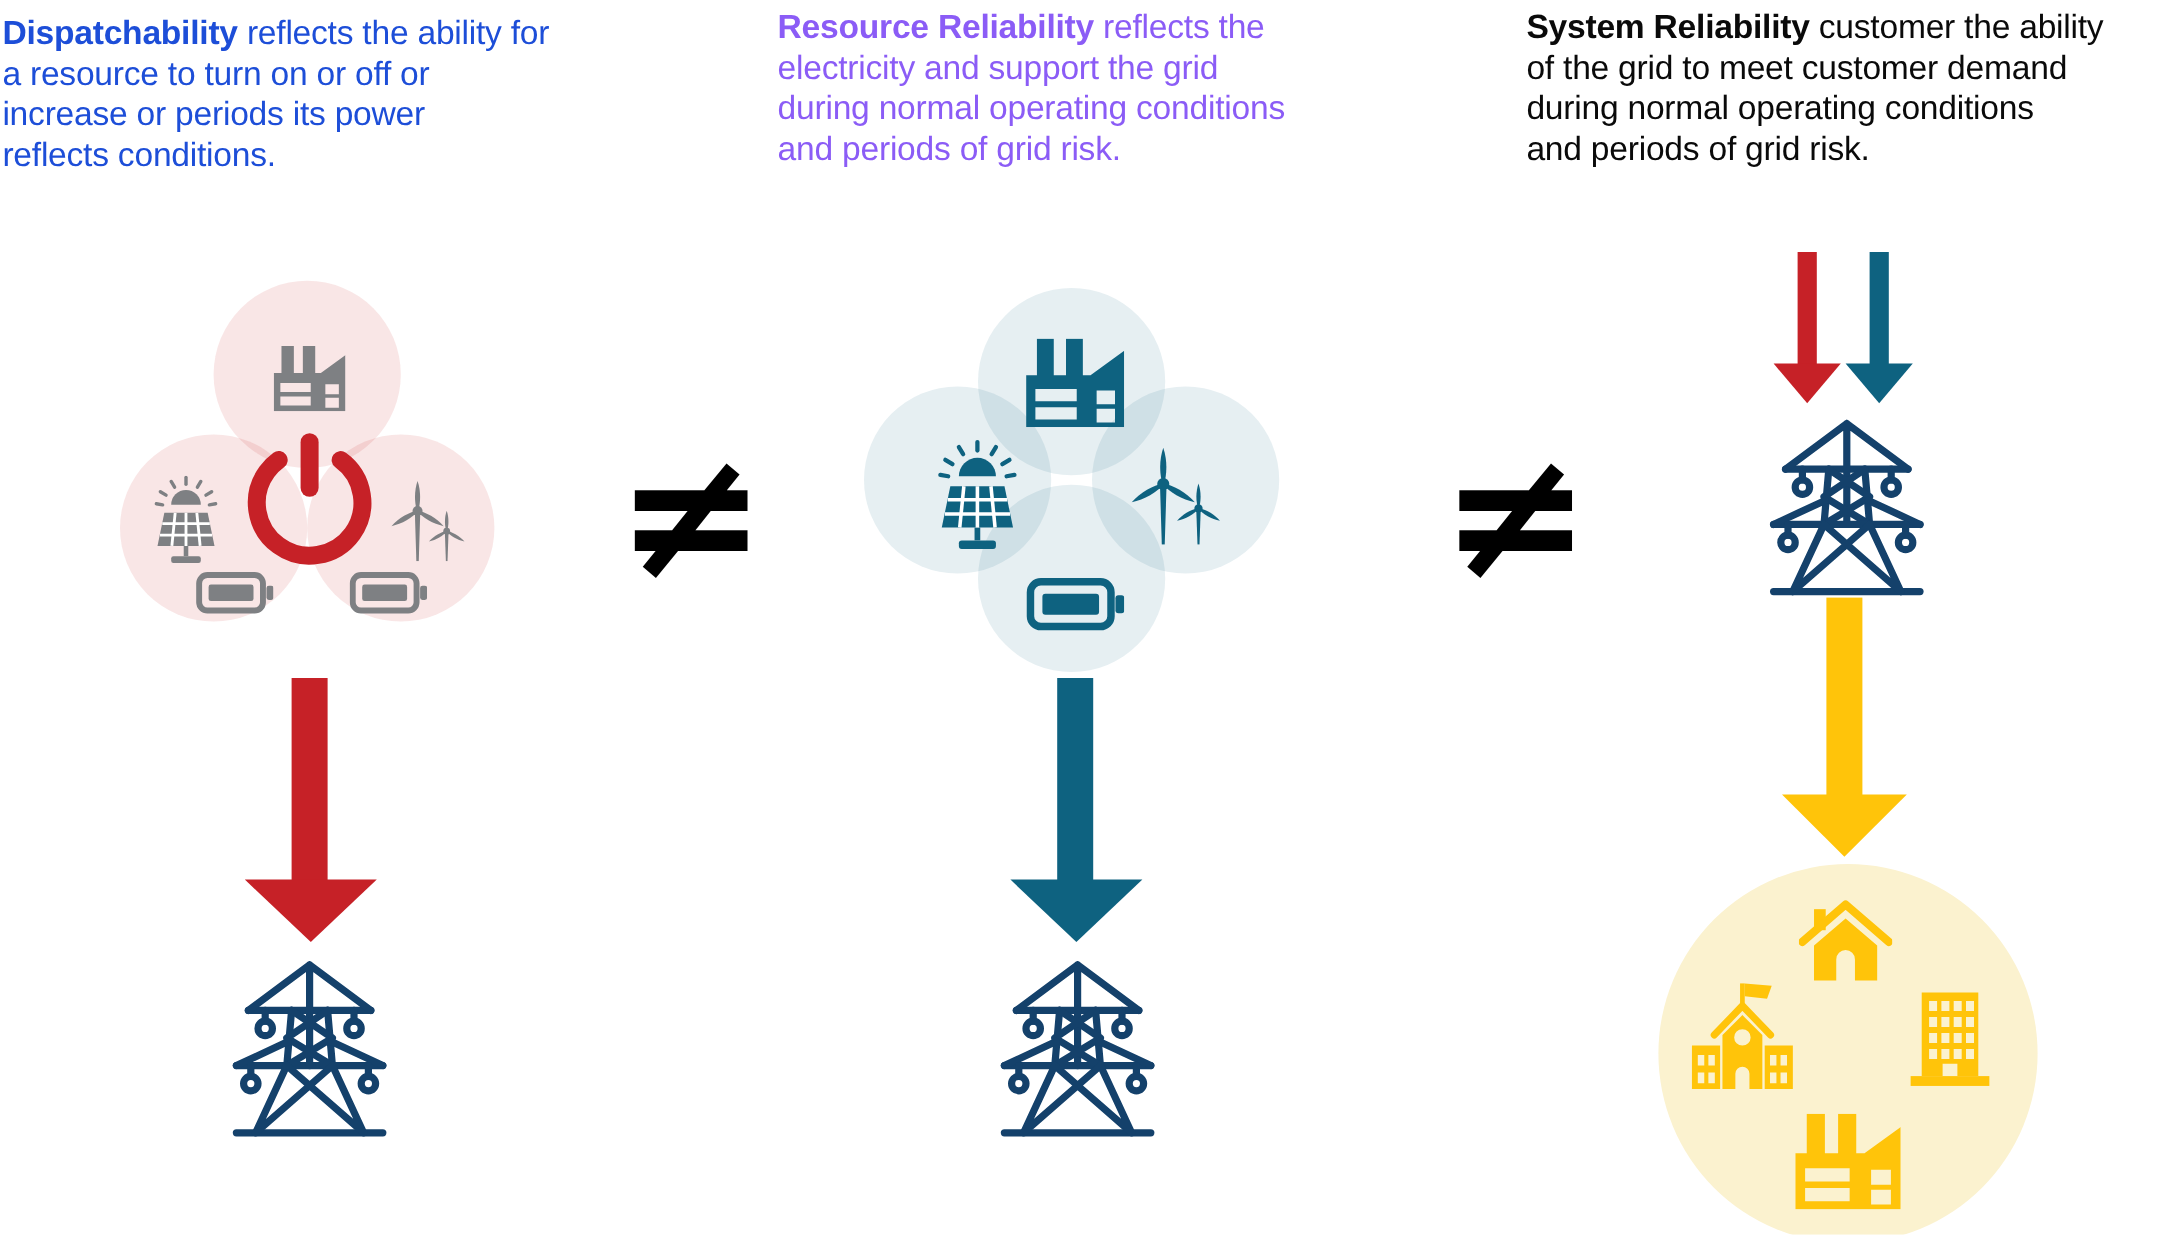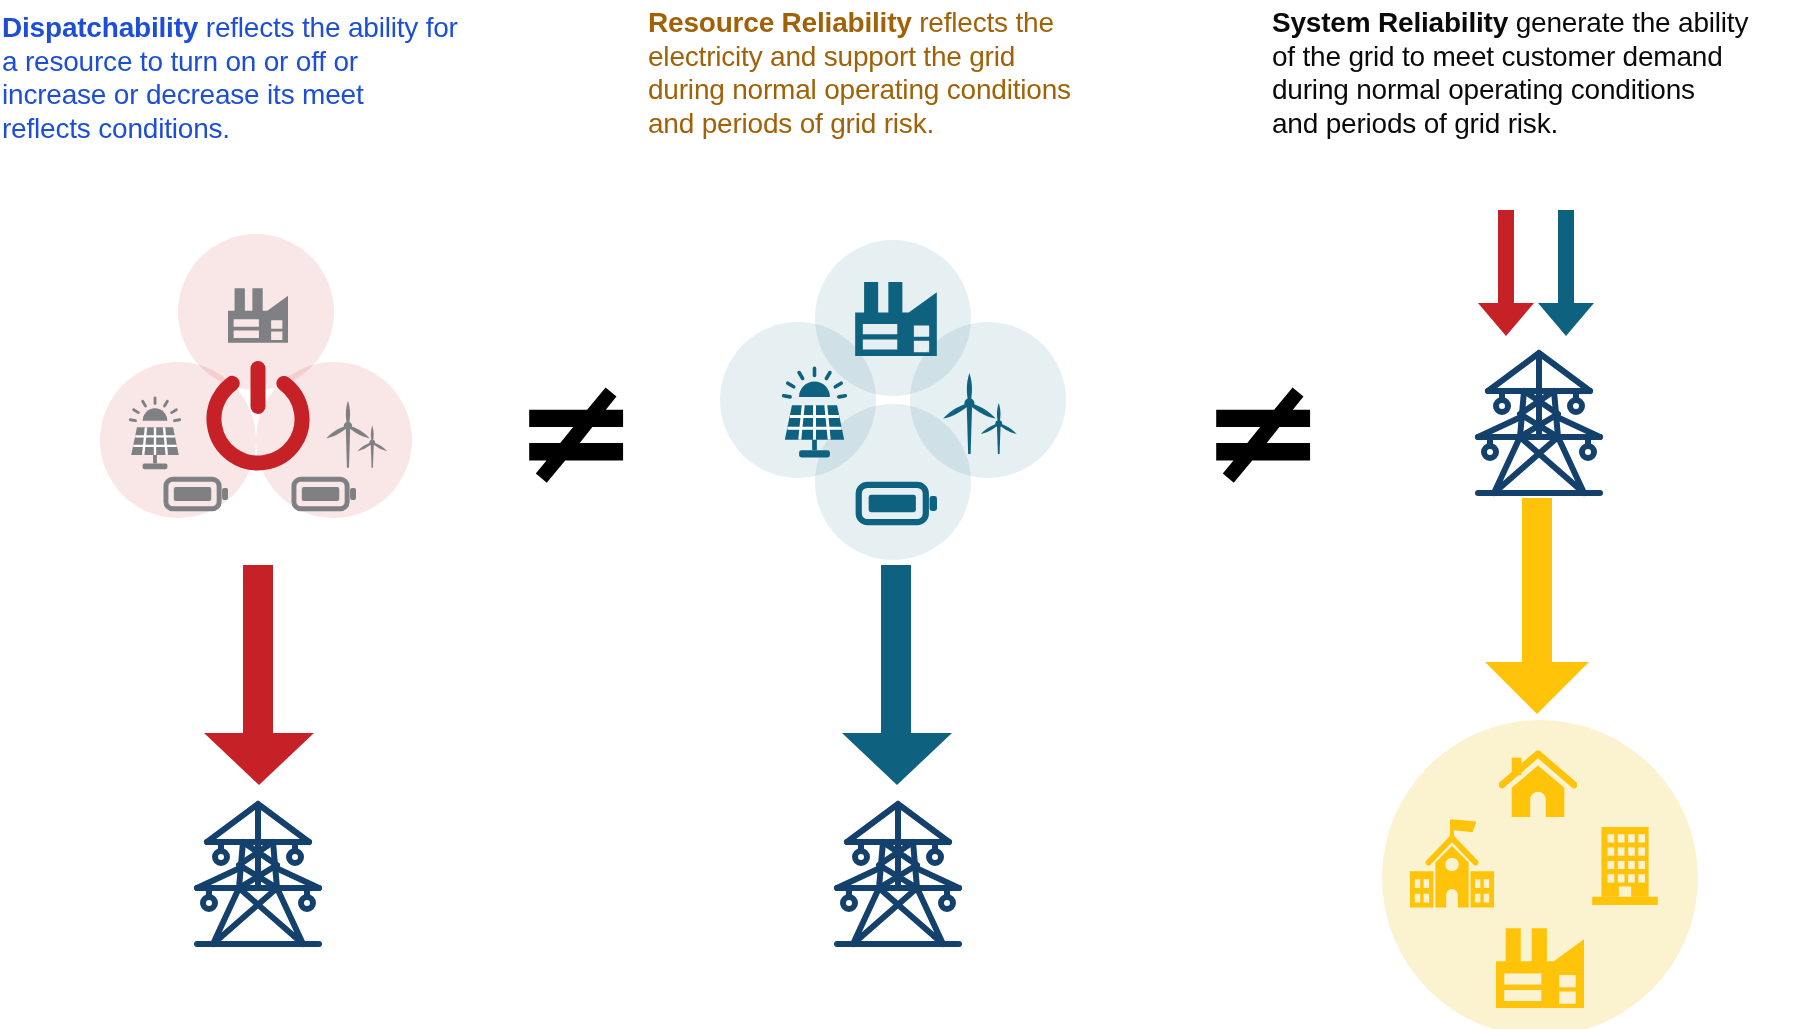--- a/index.html
+++ b/index.html
@@ -130,21 +130,21 @@
         <path fill="currentColor" fill-rule="evenodd" d="M9,2 H55 V70 H9 Z M15,9 h6.5 v8 h-6.5 Z M25,9 h6.5 v8 h-6.5 Z M35,9 h6.5 v8 h-6.5 Z M45,9 h6.5 v8 h-6.5 Z M15,22 h6.5 v8 h-6.5 Z M25,22 h6.5 v8 h-6.5 Z M35,22 h6.5 v8 h-6.5 Z M45,22 h6.5 v8 h-6.5 Z M15,35 h6.5 v8 h-6.5 Z M25,35 h6.5 v8 h-6.5 Z M35,35 h6.5 v8 h-6.5 Z M45,35 h6.5 v8 h-6.5 Z M15,48 h6.5 v8 h-6.5 Z M25,48 h6.5 v8 h-6.5 Z M35,48 h6.5 v8 h-6.5 Z M45,48 h6.5 v8 h-6.5 Z M26,70 V60 H38 V70 Z"></path>
         <rect x="0" y="70" width="64" height="8" fill="currentColor"></rect>
       </symbol>
     </defs>
   </svg>
 
   <div class="group">
     <div class="def" style="left:2px;top:11px;width:560px;color:#1d4ed8">
       <div class="tline"><strong>Dispatchability</strong><span> reflects the ability for</span></div>
       <div class="tline">a resource to turn on or off or</div>
-      <div class="tline">increase or decrease its meet</div>
+      <div class="tline">increase or periods its power</div>
       <div class="tline">reflects conditions.</div>
     </div>
 
     <div class="vcirc pink" style="left:178px;top:234px"></div>
     <div class="vcirc pink" style="left:100px;top:362px"></div>
     <div class="vcirc pink" style="left:256px;top:362px"></div>
 
     <svg class="abs c-gray" style="left:228px;top:288px;width:60px;height:55px">
         <use href="#sym-factory"></use>
       </svg>
@@ -170,21 +170,21 @@
     </div>
 
     <svg class="abs c-navy" style="left:183px;top:798px;width:150px;height:150px">
         <use href="#sym-tower"></use>
       </svg>
   </div>
 
   <div class="neq" style="left:496px;top:338px">≠</div>
 
   <div class="group">
-    <div class="def" style="left:648px;top:6px;width:540px;color:#a16207">
+    <div class="def" style="left:648px;top:6px;width:540px;color:#8b5cf6">
       <div class="tline"><strong>Resource Reliability</strong><span> reflects the</span></div>
       <div class="tline">electricity and support the grid</div>
       <div class="tline">during normal operating conditions</div>
       <div class="tline">and periods of grid risk.</div>
     </div>
 
     <div class="vcirc blue" style="left:815px;top:240px"></div>
     <div class="vcirc blue" style="left:720px;top:322px"></div>
     <div class="vcirc blue" style="left:910px;top:322px"></div>
     <div class="vcirc blue" style="left:815px;top:404px"></div>
@@ -209,21 +209,21 @@
 
     <svg class="abs c-navy" style="left:823px;top:798px;width:150px;height:150px">
         <use href="#sym-tower"></use>
       </svg>
   </div>
 
   <div class="neq" style="left:1183px;top:338px">≠</div>
 
   <div class="group">
     <div class="def" style="left:1272px;top:6px;width:540px;color:#0A0A0A">
-      <div class="tline"><strong>System Reliability</strong><span> generate the ability</span></div>
+      <div class="tline"><strong>System Reliability</strong><span> customer the ability</span></div>
       <div class="tline">of the grid to meet customer demand</div>
       <div class="tline">during normal operating conditions</div>
       <div class="tline">and periods of grid risk.</div>
 
     </div>
 
     <div class="group">
       <div class="shaft red-bg" style="left:1498px;top:210px;width:16px;height:94px"></div>
       <div class="ahead" style="left:1478px;top:303px;border-left:28px solid transparent;border-right:28px solid transparent;border-top:33px solid #C62127"></div>
     </div>

